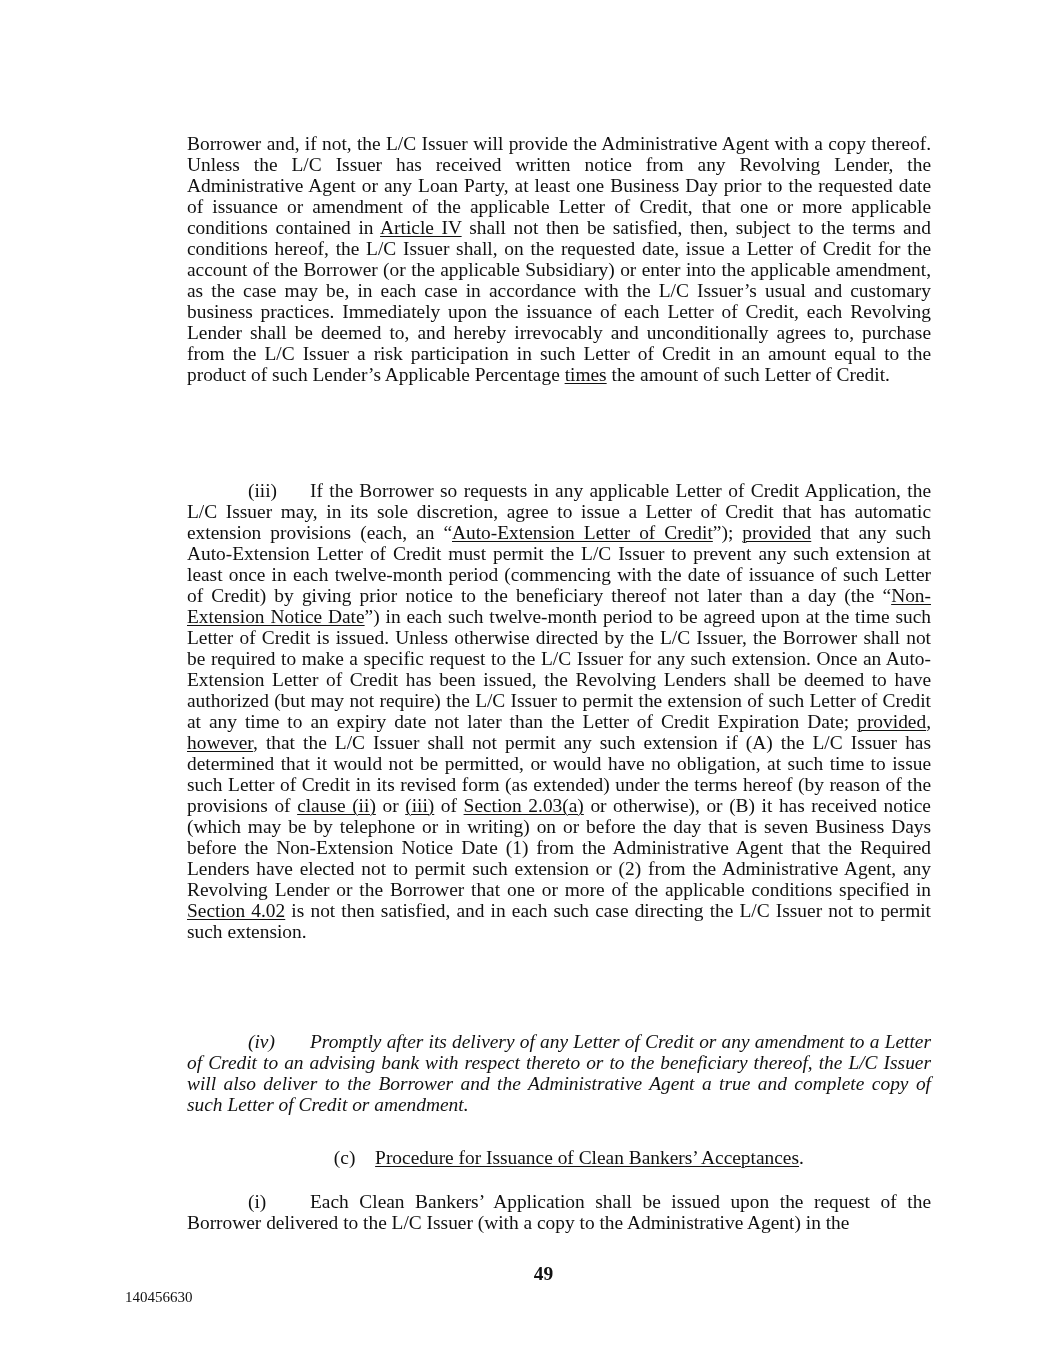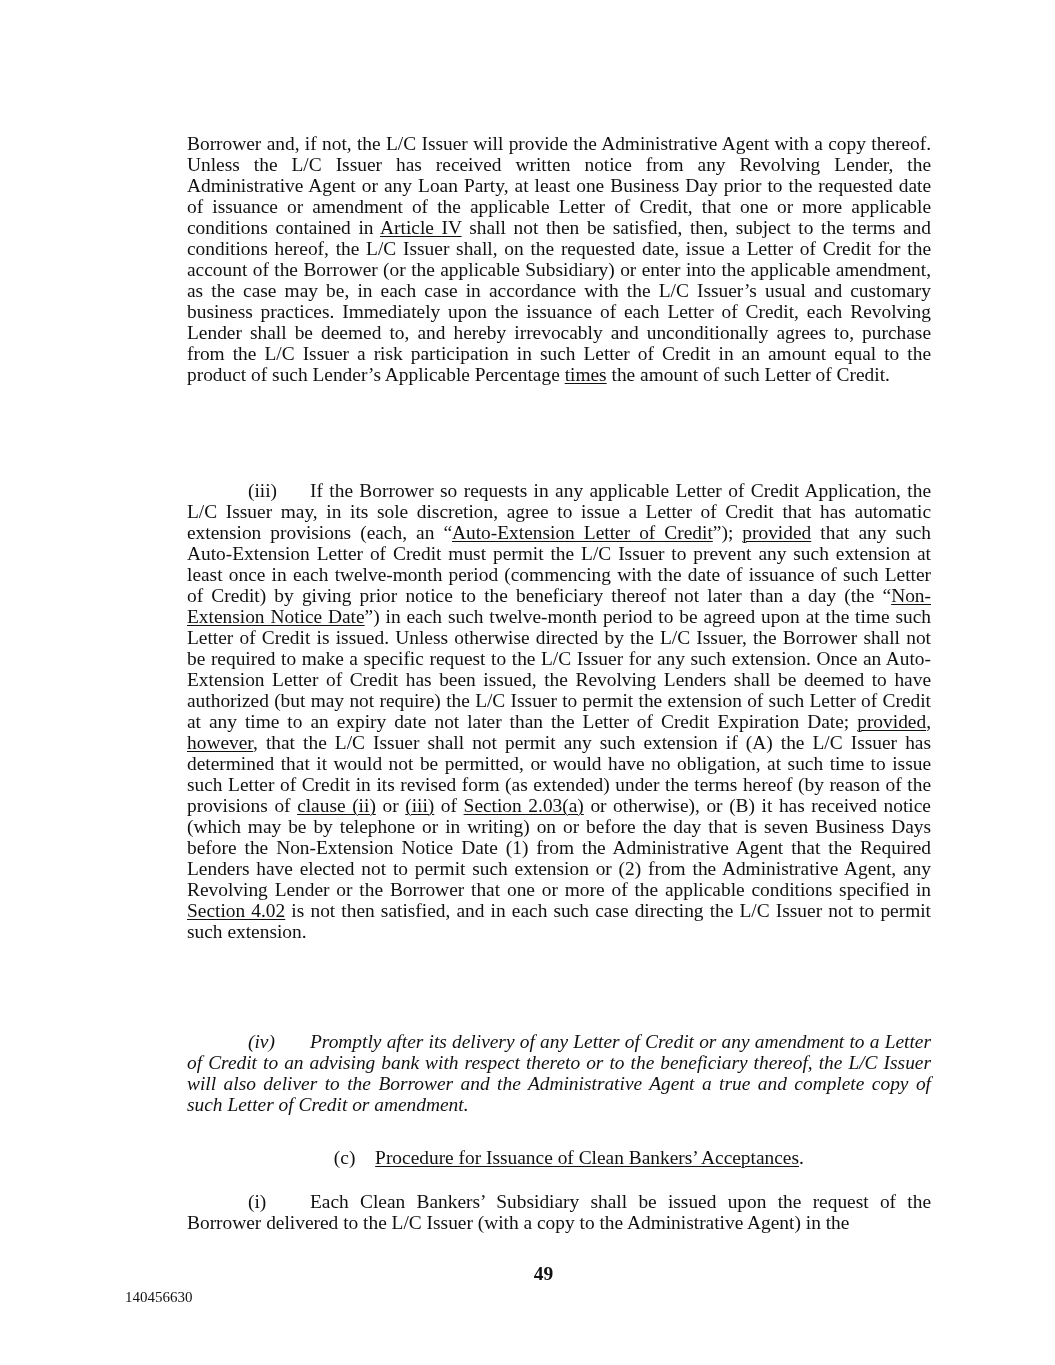--- a/index.html
+++ b/index.html
@@ -42,18 +42,18 @@
 
   <p class="text para" id="p3">
     <span class="indent"></span><span class="label">(iv)</span><span>Promptly after its delivery of any Letter of Credit or any amendment to a Letter of Credit to an advising bank with respect thereto or to the beneficiary thereof, the L/C Issuer will also deliver to the Borrower and the Administrative Agent a true and complete copy of such Letter of Credit or amendment.</span>
   </p>
 
   <p class="text para" id="p4" style="text-align:center;">
     <span class="label-c">(c)</span><span class="u">Procedure for Issuance of Clean Bankers’ Acceptances</span><span>.</span>
   </p>
 
   <p class="text para" id="p5">
-    <span class="indent"></span><span class="label">(i)</span><span>Each Clean Bankers’ Subsidiary shall be issued upon the request of the Borrower delivered to the L/C Issuer (with a copy to the Administrative Agent) in the</span>
+    <span class="indent"></span><span class="label">(i)</span><span>Each Clean Bankers’ Application shall be issued upon the request of the Borrower delivered to the L/C Issuer (with a copy to the Administrative Agent) in the</span>
   </p>
 
   <div class="pagenum">49</div>
   <div class="docid">140456630</div>
 </div>
 
 </body></html>

